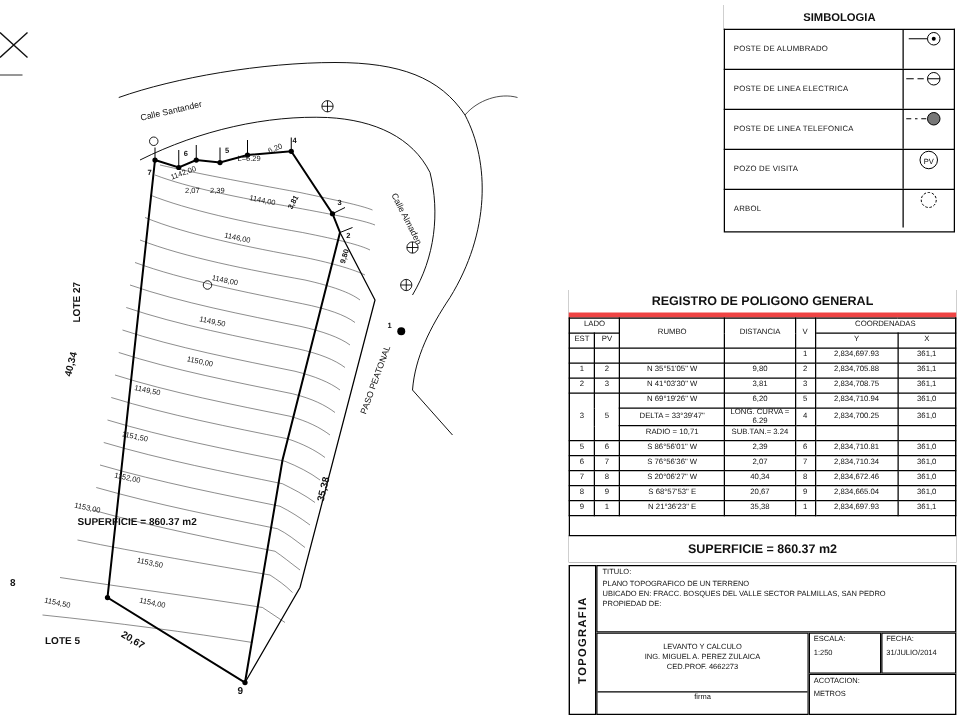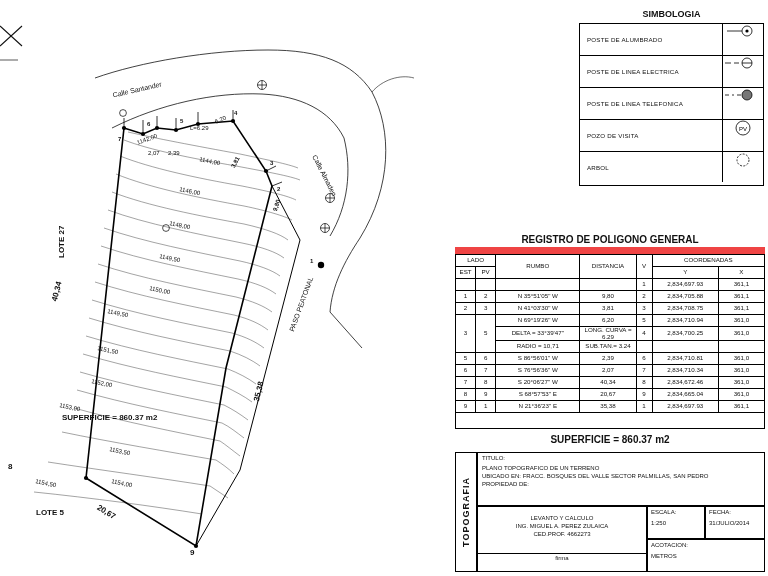--- a/index.html
+++ b/index.html
@@ -218,21 +218,21 @@
   <div class="sym-row" style="top:151px;height:31px;">
     <div class="sym-lbl">ARBOL</div>
     <div class="sym-ico">
       <svg width="34" height="16">
           <circle cx="20" cy="8" r="6" fill="none" stroke="#000" stroke-width="0.8" stroke-dasharray="2 1.4"></circle>
         </svg>
     </div>
   </div>
 
   <div class="bx" id="reg"></div>
-  <div class="bx ctr t10 b" id="reg-title" style="border:none;border-bottom:7px solid #ef4444;">REGISTRO DE POLIGONO GENERAL</div>
+  <div class="bx ctr t10 b" id="reg-title" style="border:none;border-bottom:4px solid #ef4444;">REGISTRO DE POLIGONO GENERAL</div>
 
   <table class="reg">
     <colgroup>
       <col style="width:20px">
         <col style="width:20px">
         <col style="width:84px">
       <col style="width:56px">
         <col style="width:16px">
         <col style="width:66px">
         <col style="width:46px">

